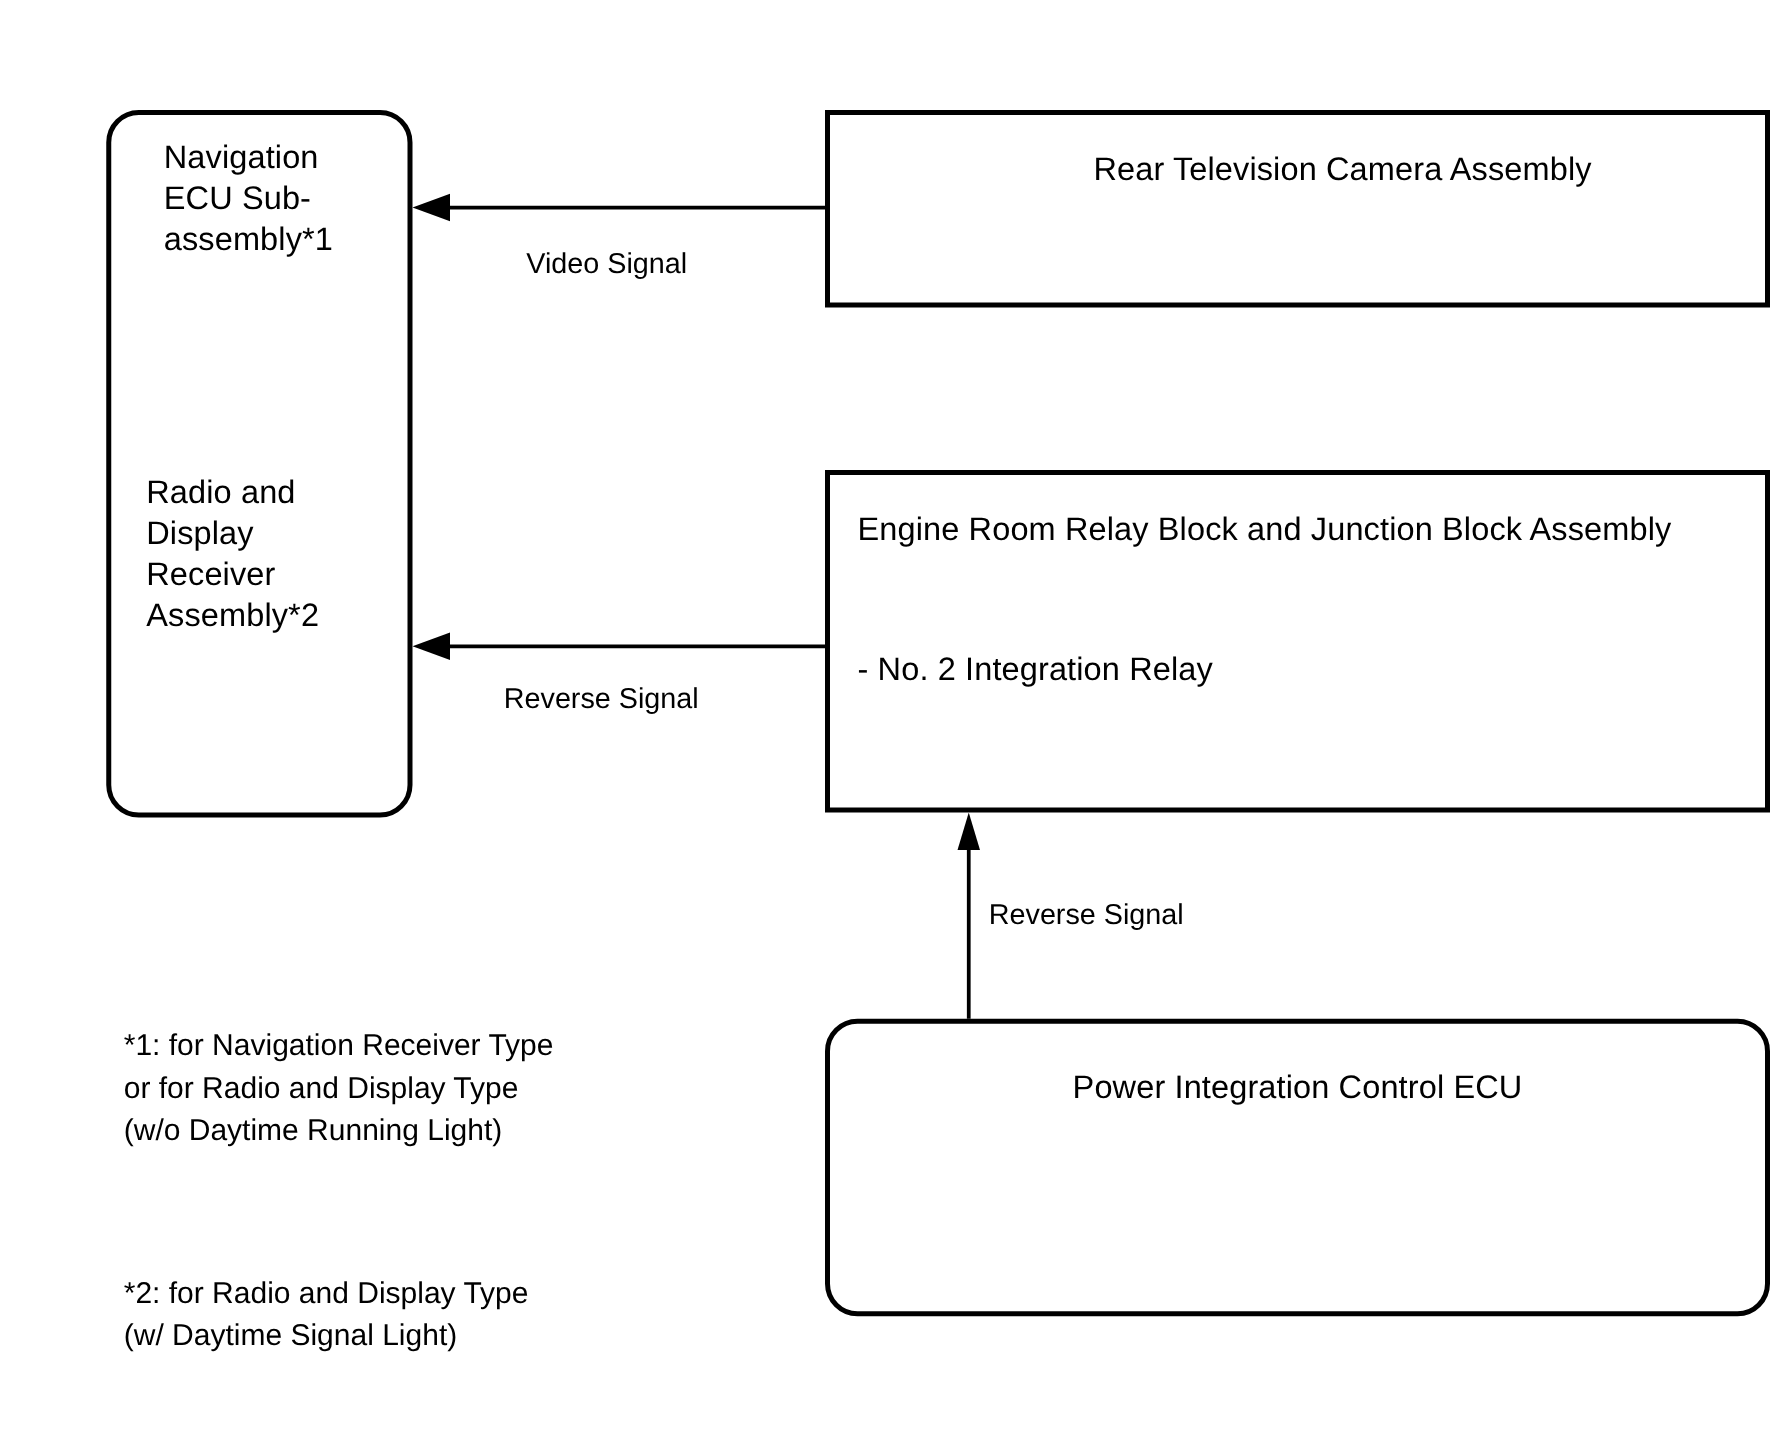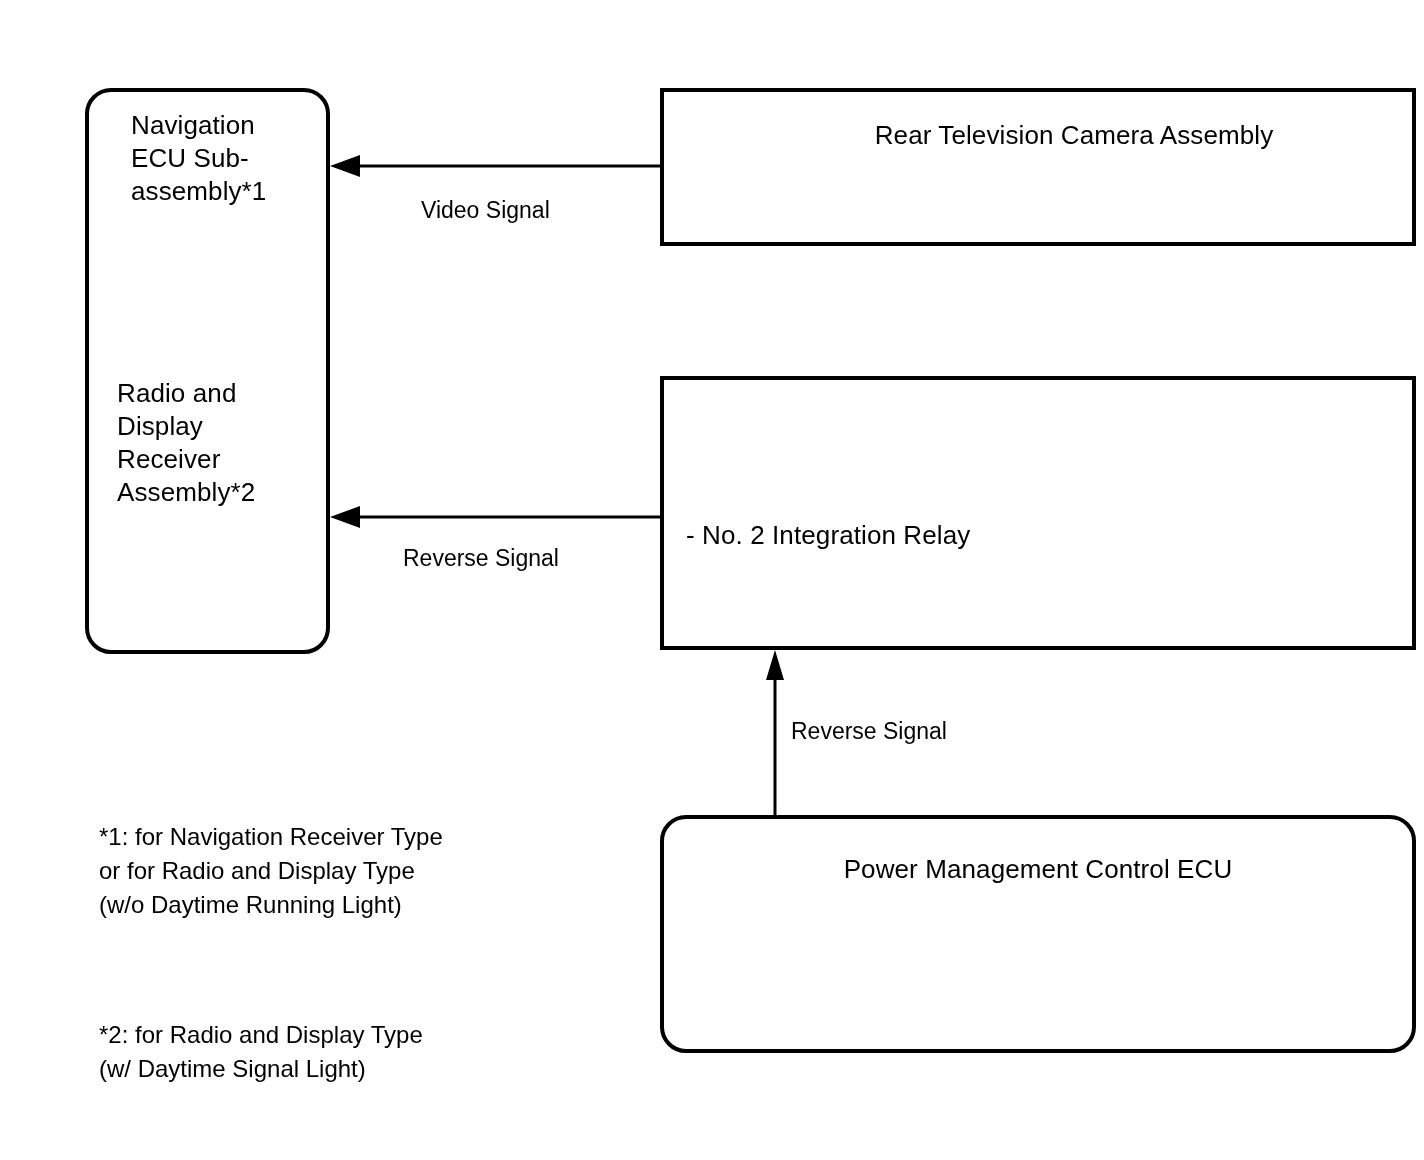--- a/index.html
+++ b/index.html
@@ -92,24 +92,25 @@
 assembly*1</div>
   <div class="node-label" style="left:89px; top:377px; width:190px;">Radio and
 Display
 Receiver
 Assembly*2</div>
 
   <div class="node" style="left:632px; top:88px; width:756px; height:158px;"></div>
   <div class="node-label" style="left:632px; top:119px; width:828px; text-align:center;">Rear Television Camera Assembly</div>
 
   <div class="node" style="left:632px; top:376px; width:756px; height:274px;"></div>
+  <div class="node-label" style="left:658px; top:407px; width:710px;">Engine Room Relay Block and Junction Block Assembly</div>
   <div class="node-label" style="left:658px; top:519px; width:710px;">- No. 2 Integration Relay</div>
 
   <div class="node rounded" style="left:632px; top:815px; width:756px; height:238px;"></div>
-  <div class="node-label" style="left:632px; top:853px; width:756px; text-align:center;">Power Management Control ECU</div>
+  <div class="node-label" style="left:632px; top:853px; width:756px; text-align:center;">Power Integration Control ECU</div>
 
   <div class="edge-label" style="left:393px; top:195px;">Video Signal</div>
   <div class="edge-label" style="left:375px; top:543px;">Reverse Signal</div>
   <div class="edge-label" style="left:763px; top:716px;">Reverse Signal</div>
 
   <div class="note" style="left:71px; top:820px; width:470px;">*1: for Navigation Receiver Type
 or for Radio and Display Type
 (w/o Daytime Running Light)</div>
   <div class="note" style="left:71px; top:1018px; width:470px;">*2: for Radio and Display Type
 (w/ Daytime Signal Light)</div>

